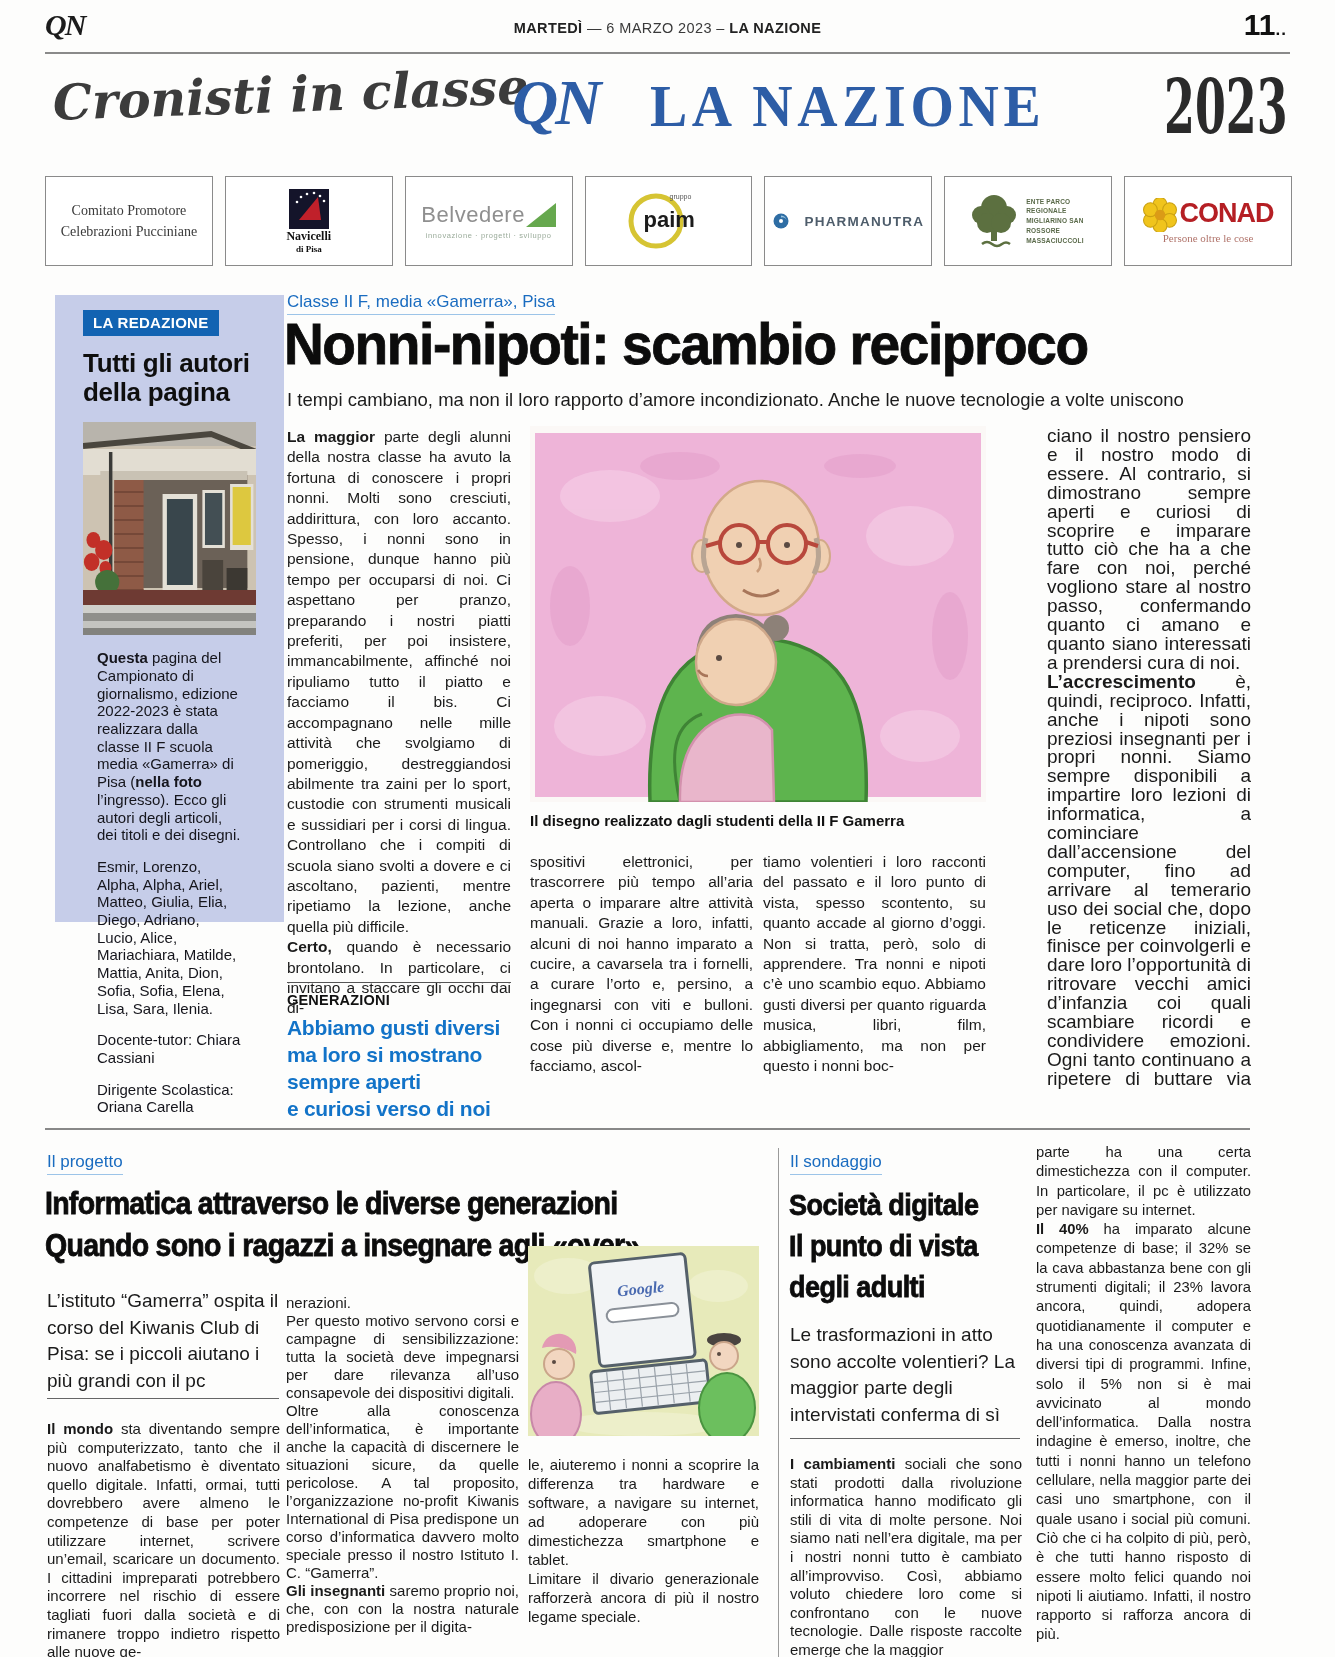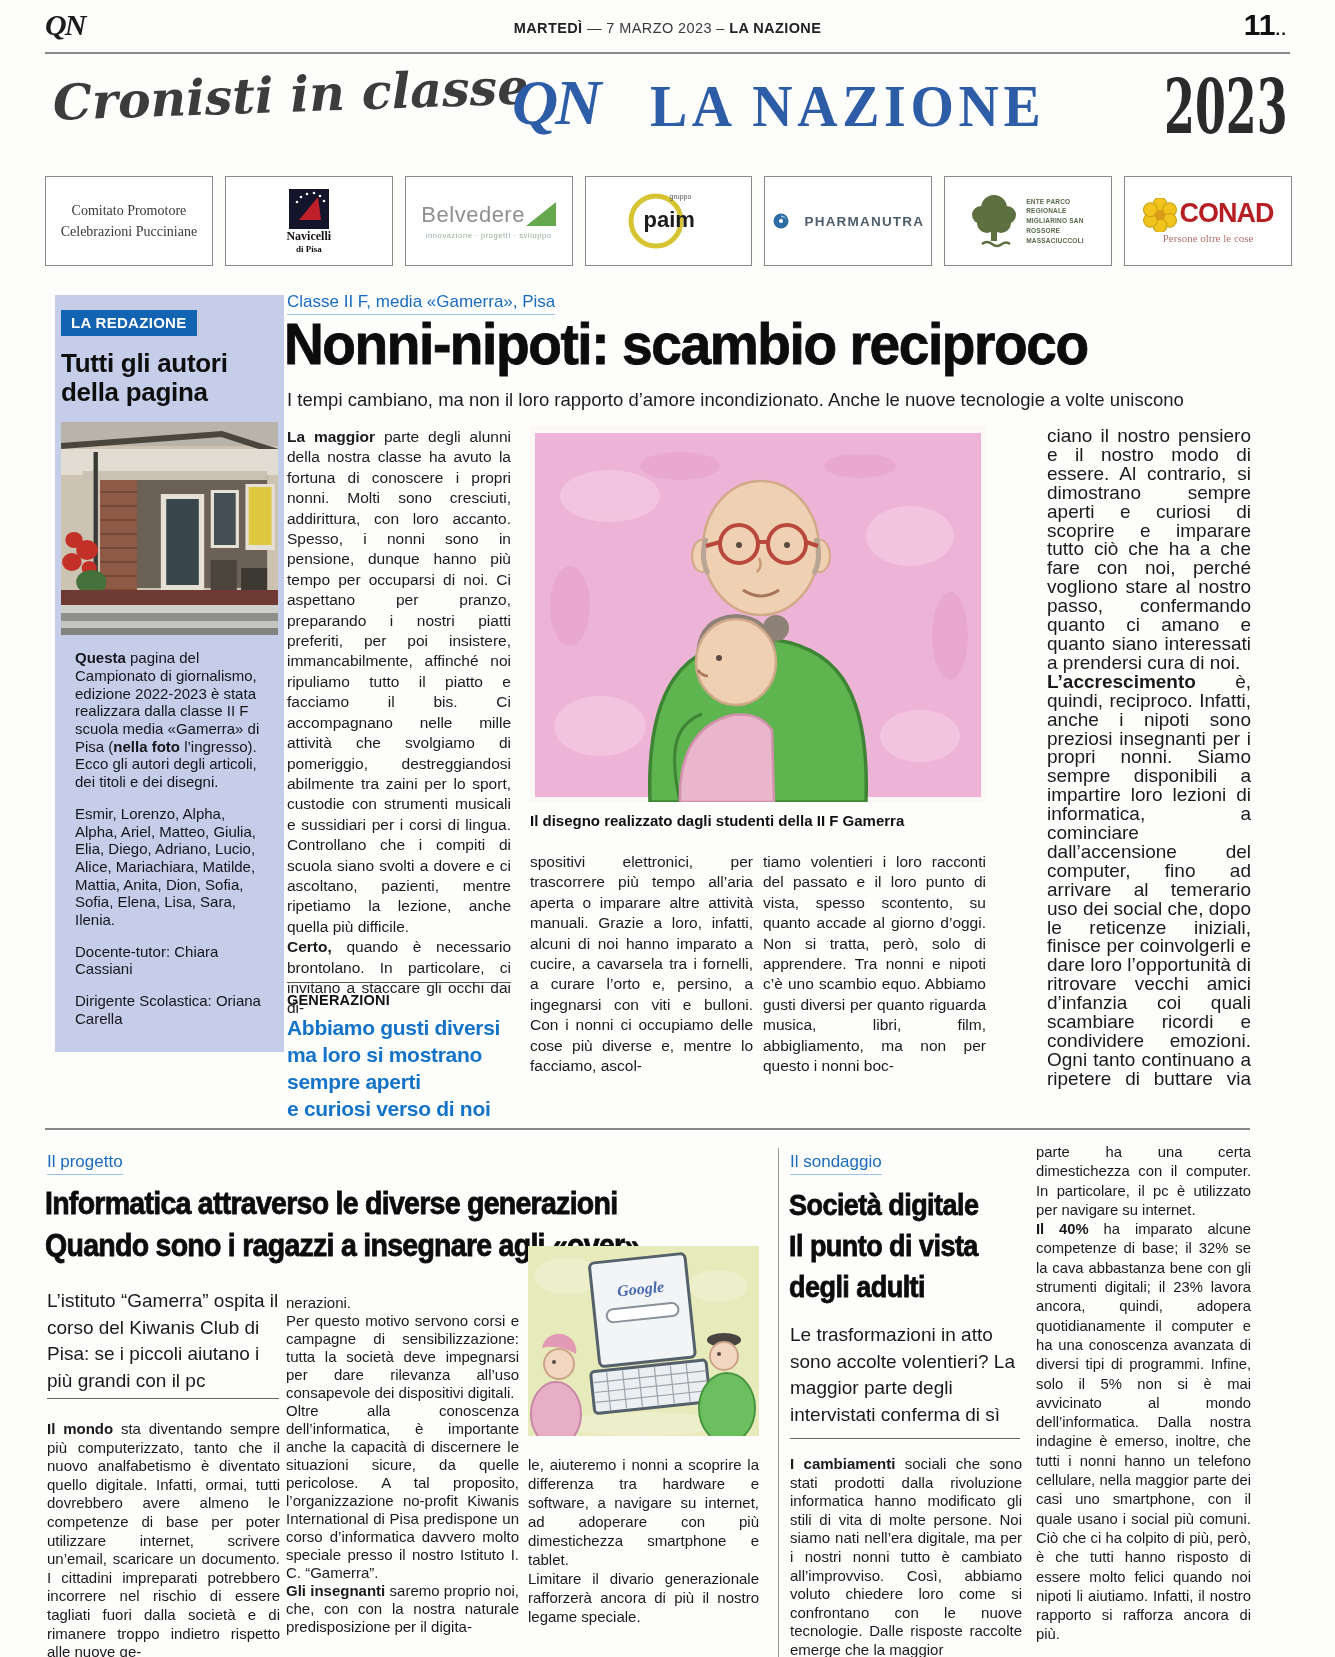--- a/index.html
+++ b/index.html
@@ -17,35 +17,35 @@
   .banner-script{left:52px;top:74px;font:italic 700 49px "DejaVu Serif",serif;color:#3c3c3c;transform:rotate(-2deg);transform-origin:left top;white-space:nowrap}
   .banner-qn{left:512px;top:66px;font:italic 900 64px "Liberation Serif",serif;color:#2d5da6;letter-spacing:-3px}
   .banner-title{left:650px;top:72px;font:900 60px "Liberation Serif",serif;color:#2d5da6;letter-spacing:5px;transform:scaleX(.93);transform-origin:left top;white-space:nowrap}
   .banner-year{left:1164px;top:64px;font:700 74px "DejaVu Serif",serif;color:#2a2a2a;transform:scaleX(.6);transform-origin:left top}
   
   .sponsors{left:45px;top:176px;width:1247px;height:90px;display:flex;gap:12px}
   .spbox{flex:1;border:1.5px solid #8a8a8a;background:#fff;display:flex;flex-direction:column;align-items:center;justify-content:center;overflow:hidden;position:relative}
   .sp-comitato{font:500 14px "Liberation Serif",serif;color:#3a3a3a;text-align:center;line-height:1.5}
   .nv-name{font:700 12px "Liberation Serif",serif;color:#111;margin-top:0}
   .nv-sub{font:700 9px "Liberation Serif",serif;color:#111}
-  .bv-row{display:flex;align-items:flex-start;gap:1px}
+  .bv-row{display:flex;align-items:center;gap:1px}
   .bv-name{font-size:22px;color:#8f8f8f;letter-spacing:.5px}
   .bv-tag{font-size:7.5px;color:#9aab9a;margin-top:3px;letter-spacing:.6px}
   .paim-wrap{position:relative;width:100%;height:100%}
   .paim-sub{position:absolute;left:84px;top:16px;font-size:7px;color:#555}
   .paim-name{position:absolute;left:58px;top:30px;font-size:22px;font-weight:800;color:#1c1c1c}
   .ph-row{display:flex;align-items:center;gap:16px}
   .ph-name{font-size:13.5px;font-weight:700;color:#4e5d6b;letter-spacing:1.2px}
   .parco-row{display:flex;align-items:center;gap:6px}
   .parco-text{font-size:6.5px;font-weight:700;color:#5a6a4a;line-height:1.5;width:62px;letter-spacing:.2px}
   .conad-row{display:flex;align-items:flex-start;gap:3px}
   .conad-name{font-size:27px;font-weight:900;color:#b51f24;letter-spacing:-1px}
   .conad-tag{font:500 11px "Liberation Serif",serif;color:#b0736a;margin-top:0}
   
-  .sidebar{left:55px;top:295px;width:229px;height:757px;background:#c6cde9;padding:15px 6px;box-sizing:border-box}
+  .sidebar{left:55px;top:295px;width:229px;height:627px;background:#c6cde9;padding:15px 28px;box-sizing:border-box}
   .badge{display:inline-block;background:#1263b2;color:#fff;font-weight:800;font-size:15px;padding:4px 10px 5px;letter-spacing:.3px}
   .sb-title{margin-top:13px;font-size:26px;line-height:1.12;font-weight:800;color:#0e0e0e;letter-spacing:-.3px}
   .sb-photo{display:block;margin-top:15px;width:100%;height:213px}
   .sb-text{margin-top:14px;font-size:15px;line-height:17.7px;color:#15151c}
   .sb-text p{margin:14px}
   
   .kicker{font-size:17px;color:#1a6cc0;padding-bottom:2px;border-bottom:1.5px solid #9cc4e8;white-space:nowrap}
   .jbody{text-align:justify;color:#1a1a1a}
   .jbody p{margin:0}
   .jbody b{font-weight:800}
@@ -82,21 +82,21 @@
   .scol2{left:1036px;top:1143px;width:215px;font-size:14.8px;line-height:19.3px}
 </style>
 </head>
 <body>
 
 <div class="page">
 
   <div class="abs hdr-qn">QN</div>
   <div class="abs dateline">
     <span class="b">MARTEDÌ</span>
-    <span class="mid">— 7 MARZO 2023 –</span>
+    <span class="mid">— 6 MARZO 2023 –</span>
     <span class="b">LA NAZIONE</span>
   </div>
   <div class="abs pagenum">
     <span>11</span><span class="dots">..</span>
   </div>
   <div class="abs hdr-rule"></div>
 
   <div class="abs banner-script">Cronisti in classe</div>
   <div class="abs banner-qn">QN</div>
   <div class="abs banner-title">LA NAZIONE</div>

